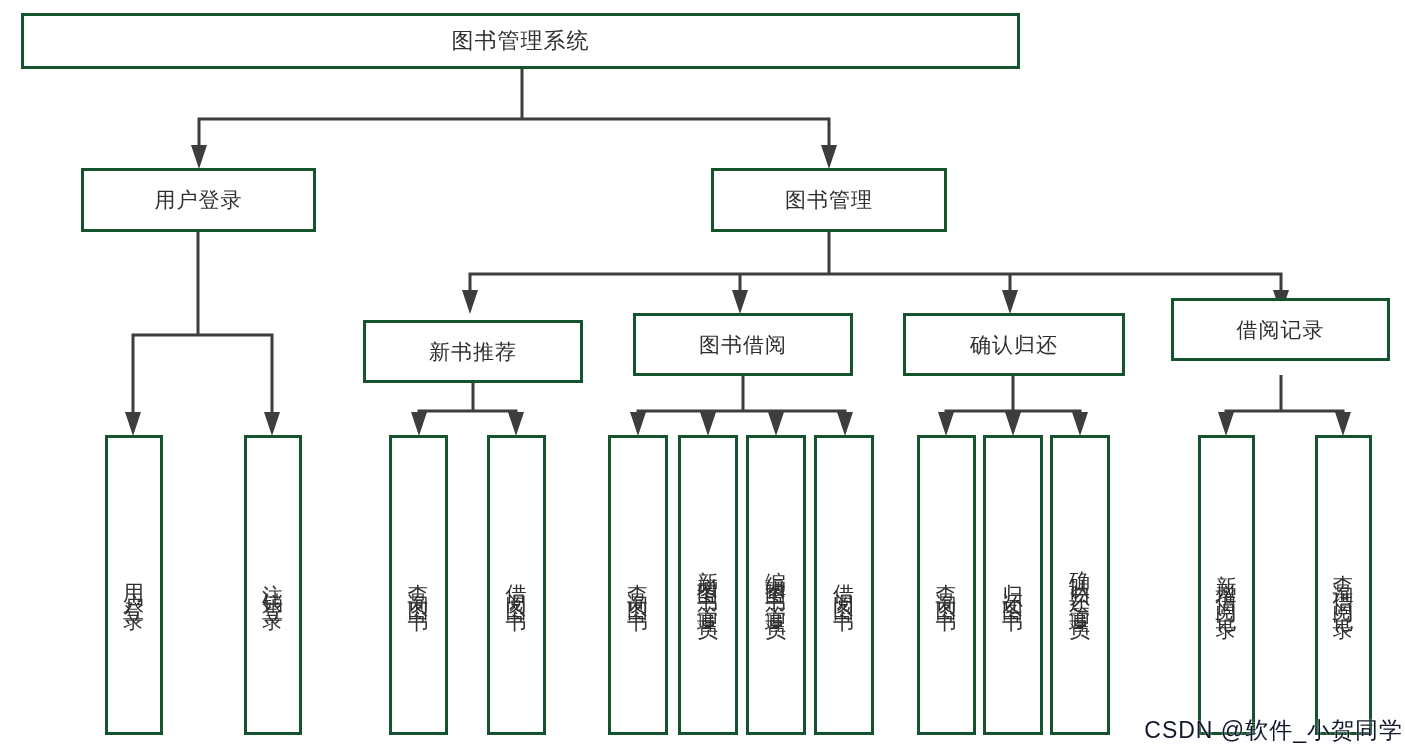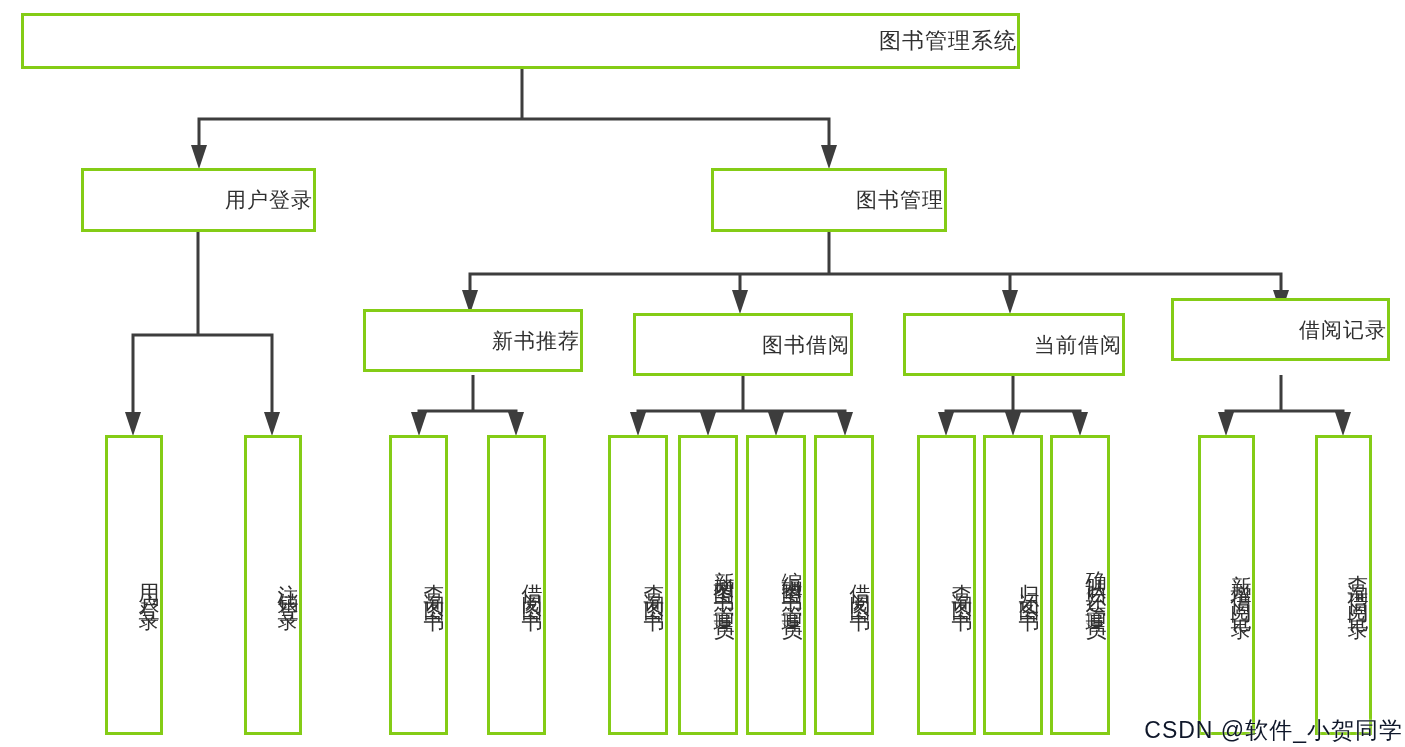--- a/index.html
+++ b/index.html
@@ -8,30 +8,30 @@
     width:1405px;height:747px;
     background:#ffffff;
     font-family:"Liberation Sans","DejaVu Sans",sans-serif;
     overflow:hidden;
   }
   #connectors{position:absolute;left:0;top:0;width:1405px;height:747px;}
   .node{
     position:absolute;
     box-sizing:border-box;
     background:#ffffff;
-    border:3px solid #84cc16;
-    display:flex;align-items:center;justify-content:flex-end;
+    border:3px solid #14532d;
+    display:flex;align-items:center;justify-content:center;
     color:#2f2f2f;
     text-align:center;
   }
   .hlabel{font-size:21px;letter-spacing:1px;}
   #n-root{left:21px;top:13px;width:999px;height:56px;font-size:22px;}
   #n-user-login{left:81px;top:168px;width:235px;height:64px;}
   #n-book-mgmt{left:711px;top:168px;width:236px;height:64px;}
-  #n-new-book-rec{left:363px;top:309px;width:220px;height:63px;}
+  #n-new-book-rec{left:363px;top:320px;width:220px;height:63px;}
   #n-book-borrow{left:633px;top:313px;width:220px;height:63px;}
   #n-current-borrow{left:903px;top:313px;width:222px;height:63px;}
   #n-borrow-record{left:1171px;top:298px;width:219px;height:63px;}
   .leaf{top:435px;height:300px;}
   .leaf .vtext{
     writing-mode:vertical-rl;
     text-orientation:mixed;
     font-size:21px;
     letter-spacing:9px;
     line-height:1;
@@ -111,21 +111,21 @@
     <span>图书管理</span>
   </div>
 
   <div class="node hlabel" id="n-new-book-rec">
     <span>新书推荐</span>
   </div>
   <div class="node hlabel" id="n-book-borrow">
     <span>图书借阅</span>
   </div>
   <div class="node hlabel" id="n-current-borrow">
-    <span>当前借阅</span>
+    <span>确认归还</span>
   </div>
   <div class="node hlabel" id="n-borrow-record">
     <span>借阅记录</span>
   </div>
 
   <div class="node leaf" id="l-user-login">
     <span class="vtext">用户登录</span>
   </div>
   <div class="node leaf" id="l-logout">
     <span class="vtext">注销登录</span>

